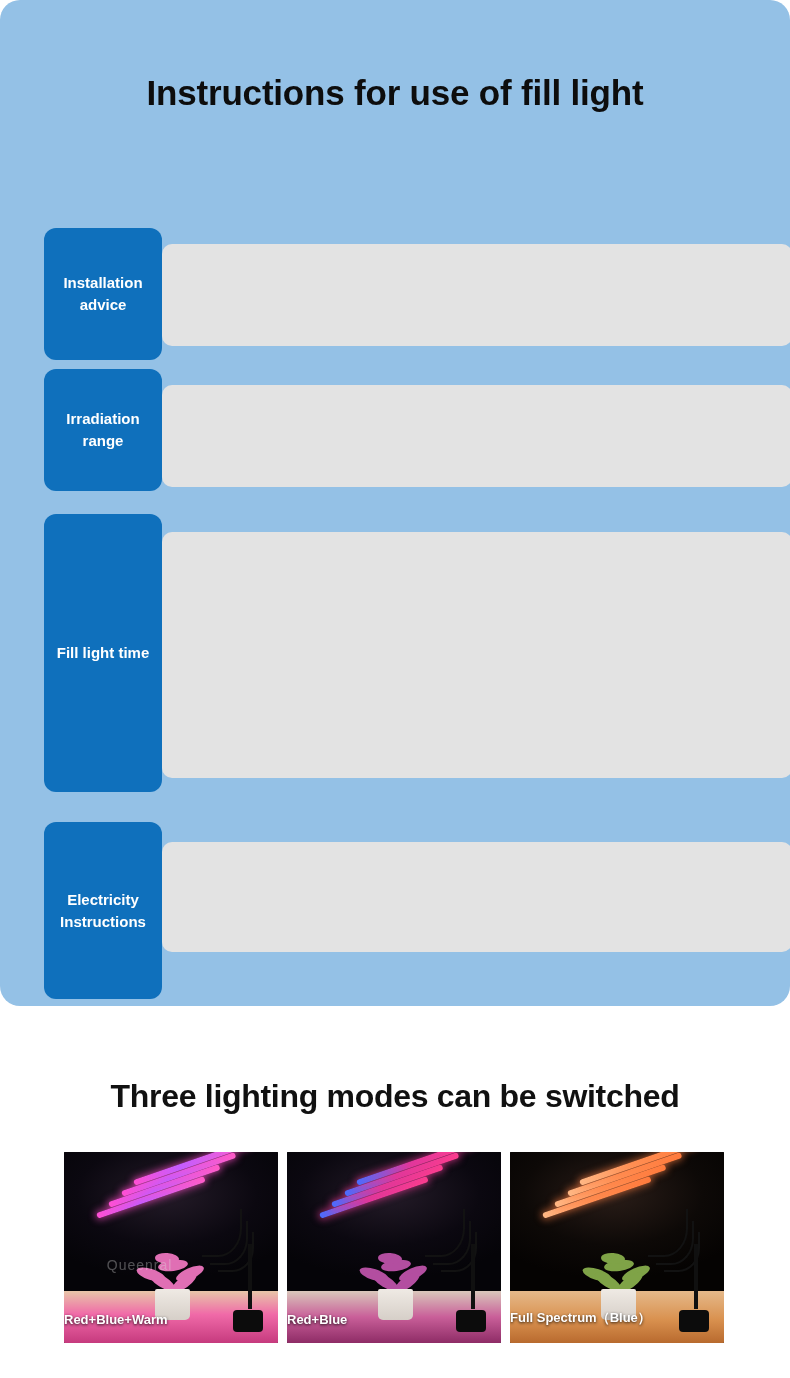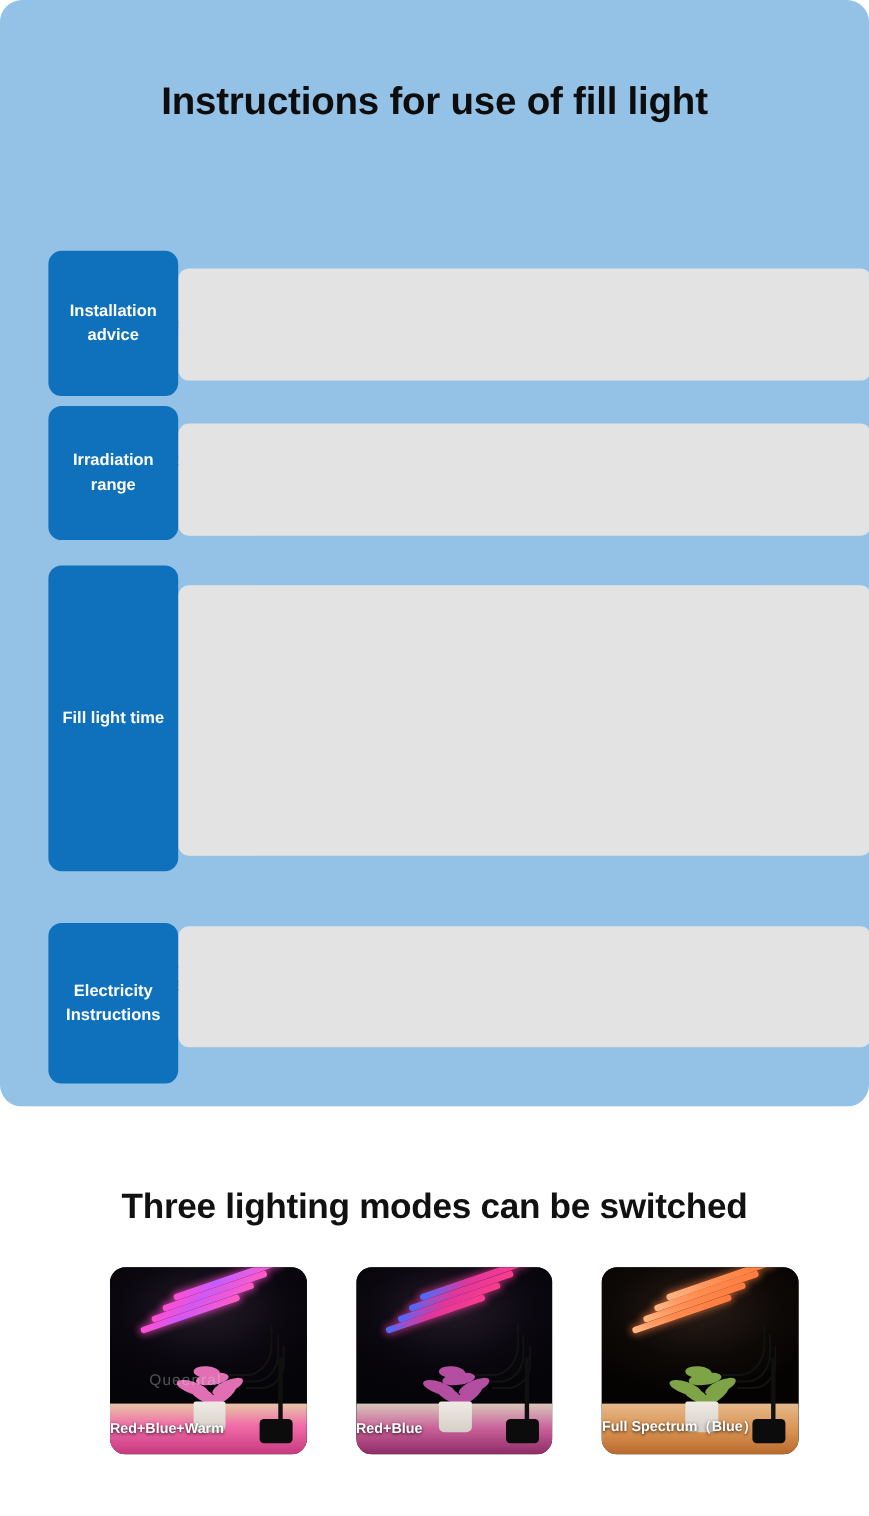--- a/index.html
+++ b/index.html
@@ -133,21 +133,21 @@
     font-size: 13.5px;
     line-height: 20px;
     color: #121212;
   }
   .flow-item:nth-child(1) .flow-right { left: 362px; width: 230px; }
   .flow-item:nth-child(2) .flow-right { left: 362px; width: 230px; }
   .flow-item:nth-child(3) .flow-right { left: 352px; top: -2px; width: 250px; }
 
   
   #row4 { top: 822px; }
-  #row4 .tab   { top: 17px;  height: 146px; }
+  #row4 .tab   { top: 0;  height: 177px; }
   #row4 .panel { top: 20px; height: 110px; }
   #row4 .panel-text { top: 43px; width: 548px; font-weight: bold; font-size: 13.5px; }
 
   
   .white-section {
     position: absolute;
     left: 0; top: 1006px;
     width: 790px; height: 372px;
     background: #ffffff;
   }
@@ -167,25 +167,24 @@
     position: absolute;
     left: 64px; top: 146px;
     width: 662px; height: 170px;
     display: flex;
     gap: 9px;
   }
 
   .photo {
     position: relative;
     width: 214px;
-    height: 170px;
-    border-radius: 14px;
+    height: 191px;
+    border-radius: 1px;
     overflow: hidden;
     background: #07060a;
-    margin-left: 36px;
   }
 
   .photo .scene { position: absolute; inset: 0; }
 
   
   .backdrop {
     position: absolute;
     left: 0; top: 0; width: 100%; height: 74%;
     background: radial-gradient(ellipse 70% 60% at 48% 30%, #241b28 0%, #0b0810 60%, #050408 100%);
   }

